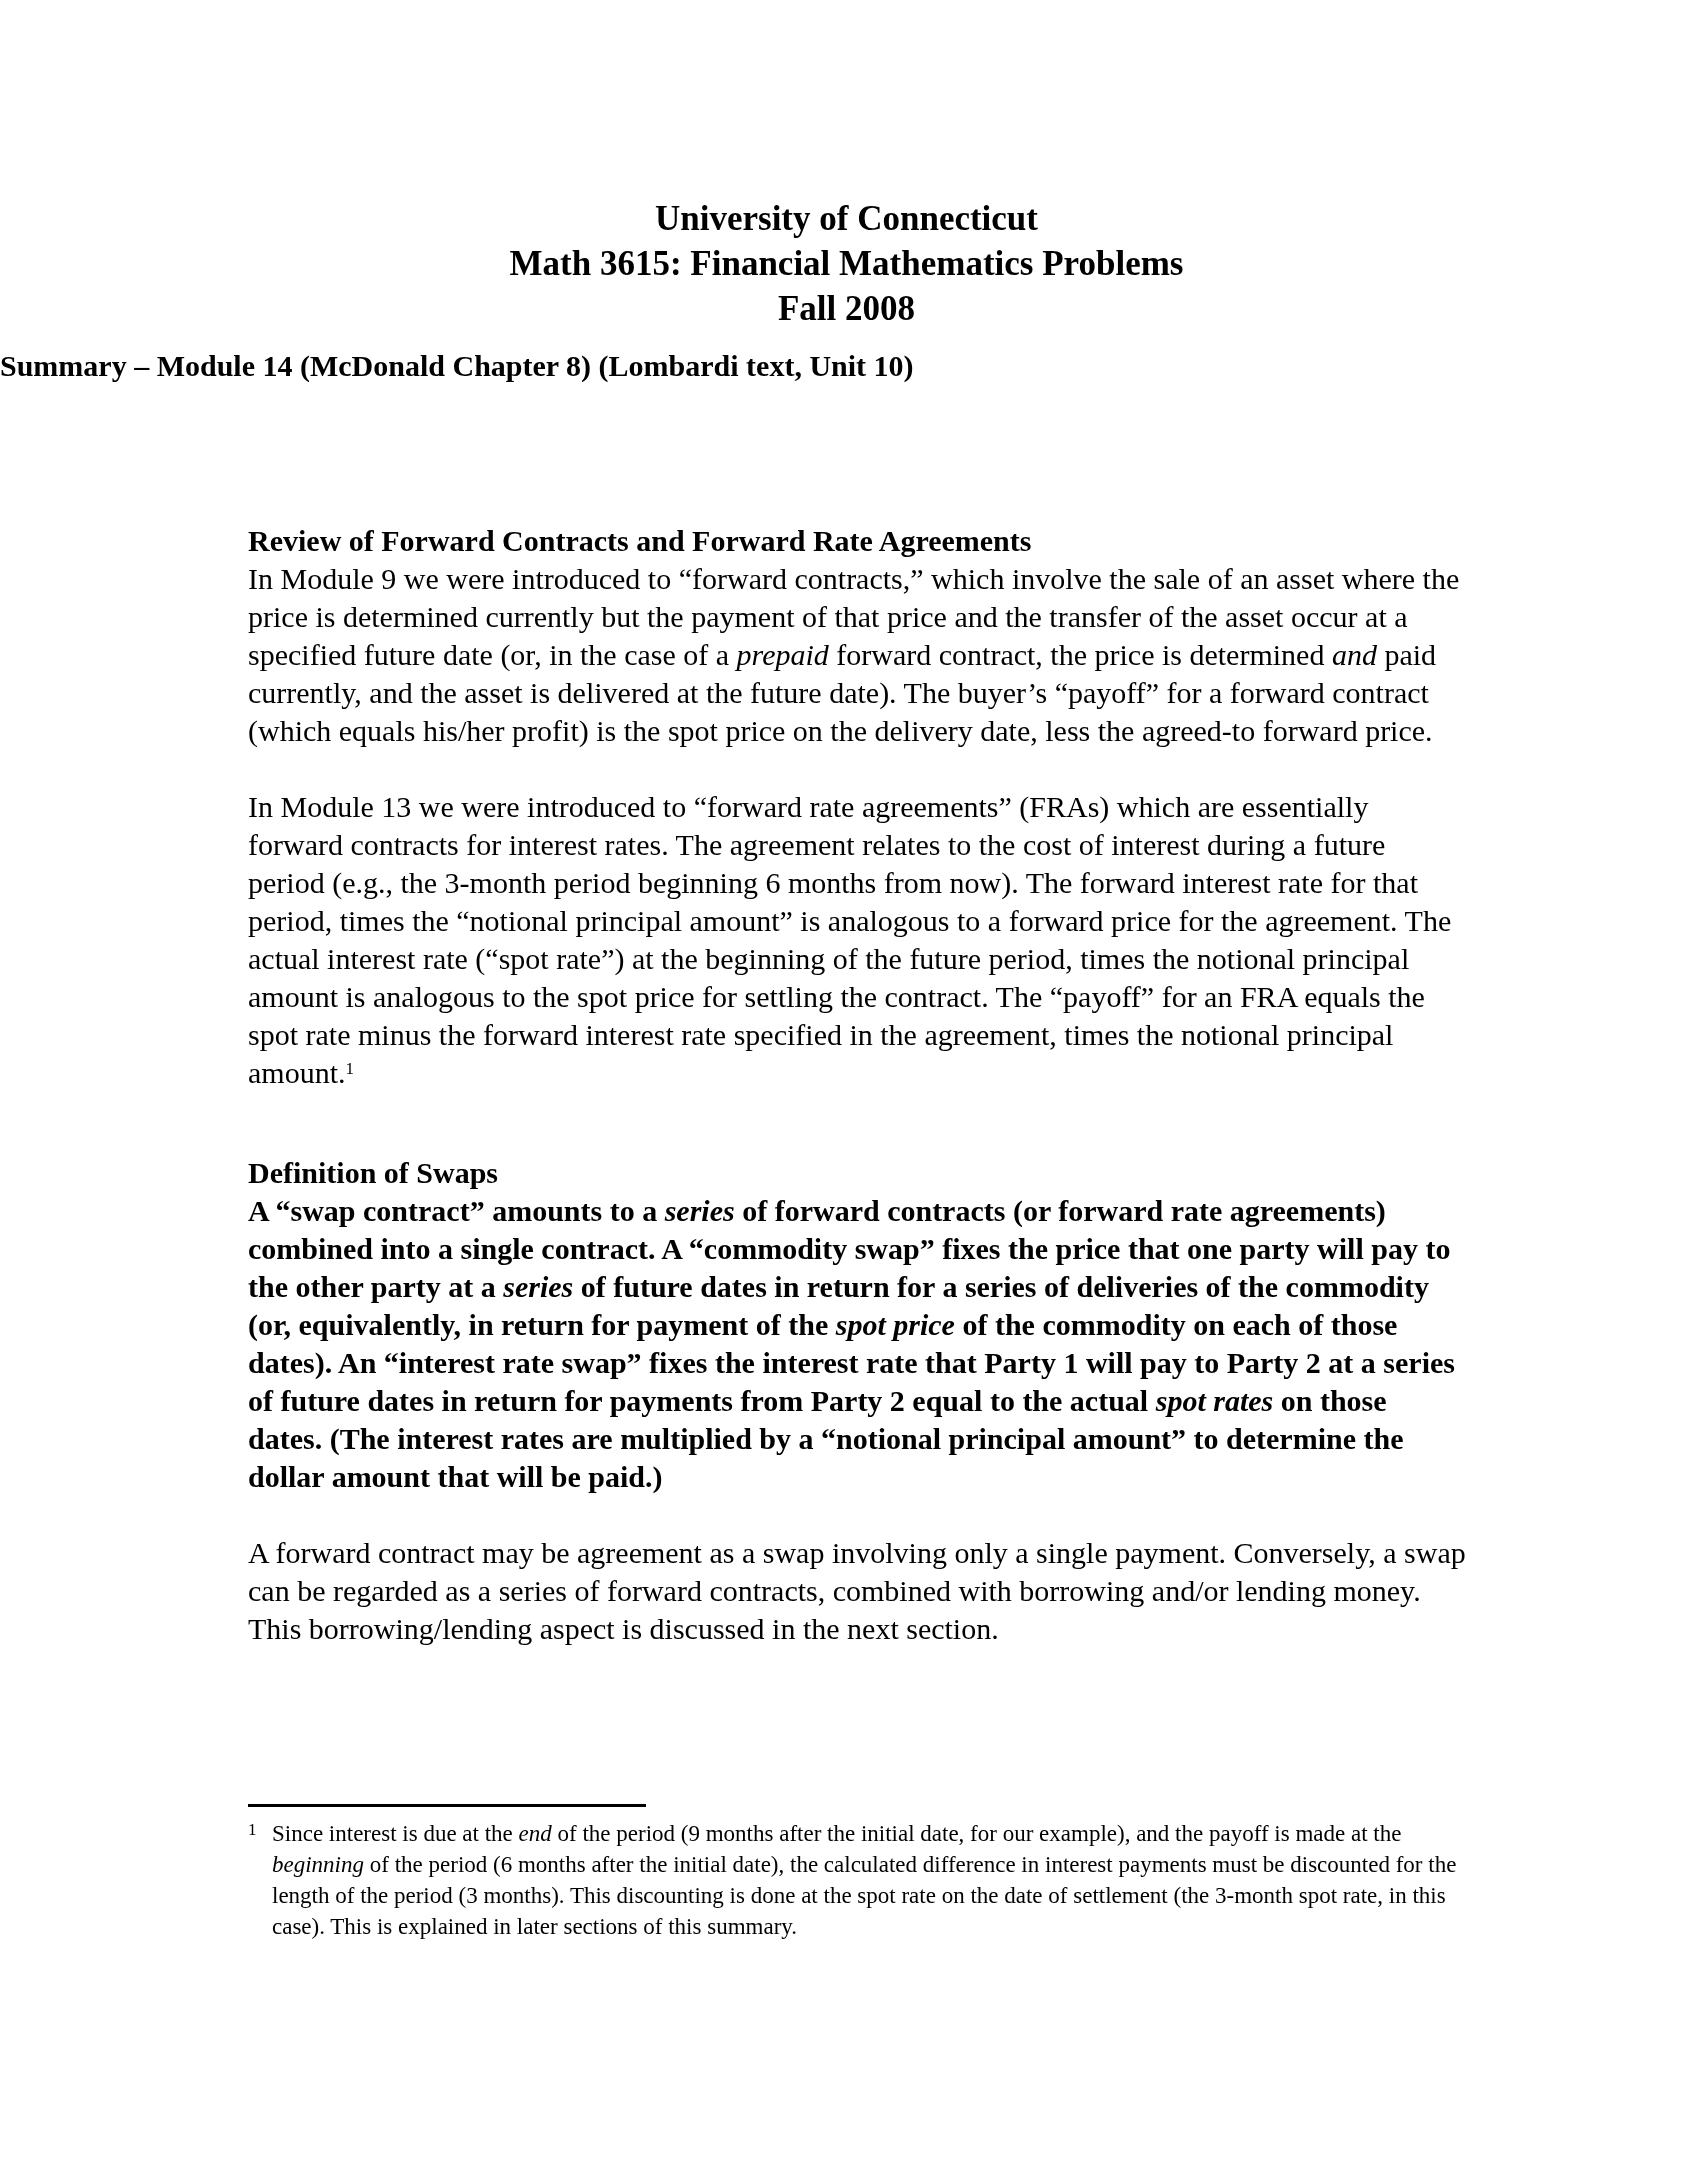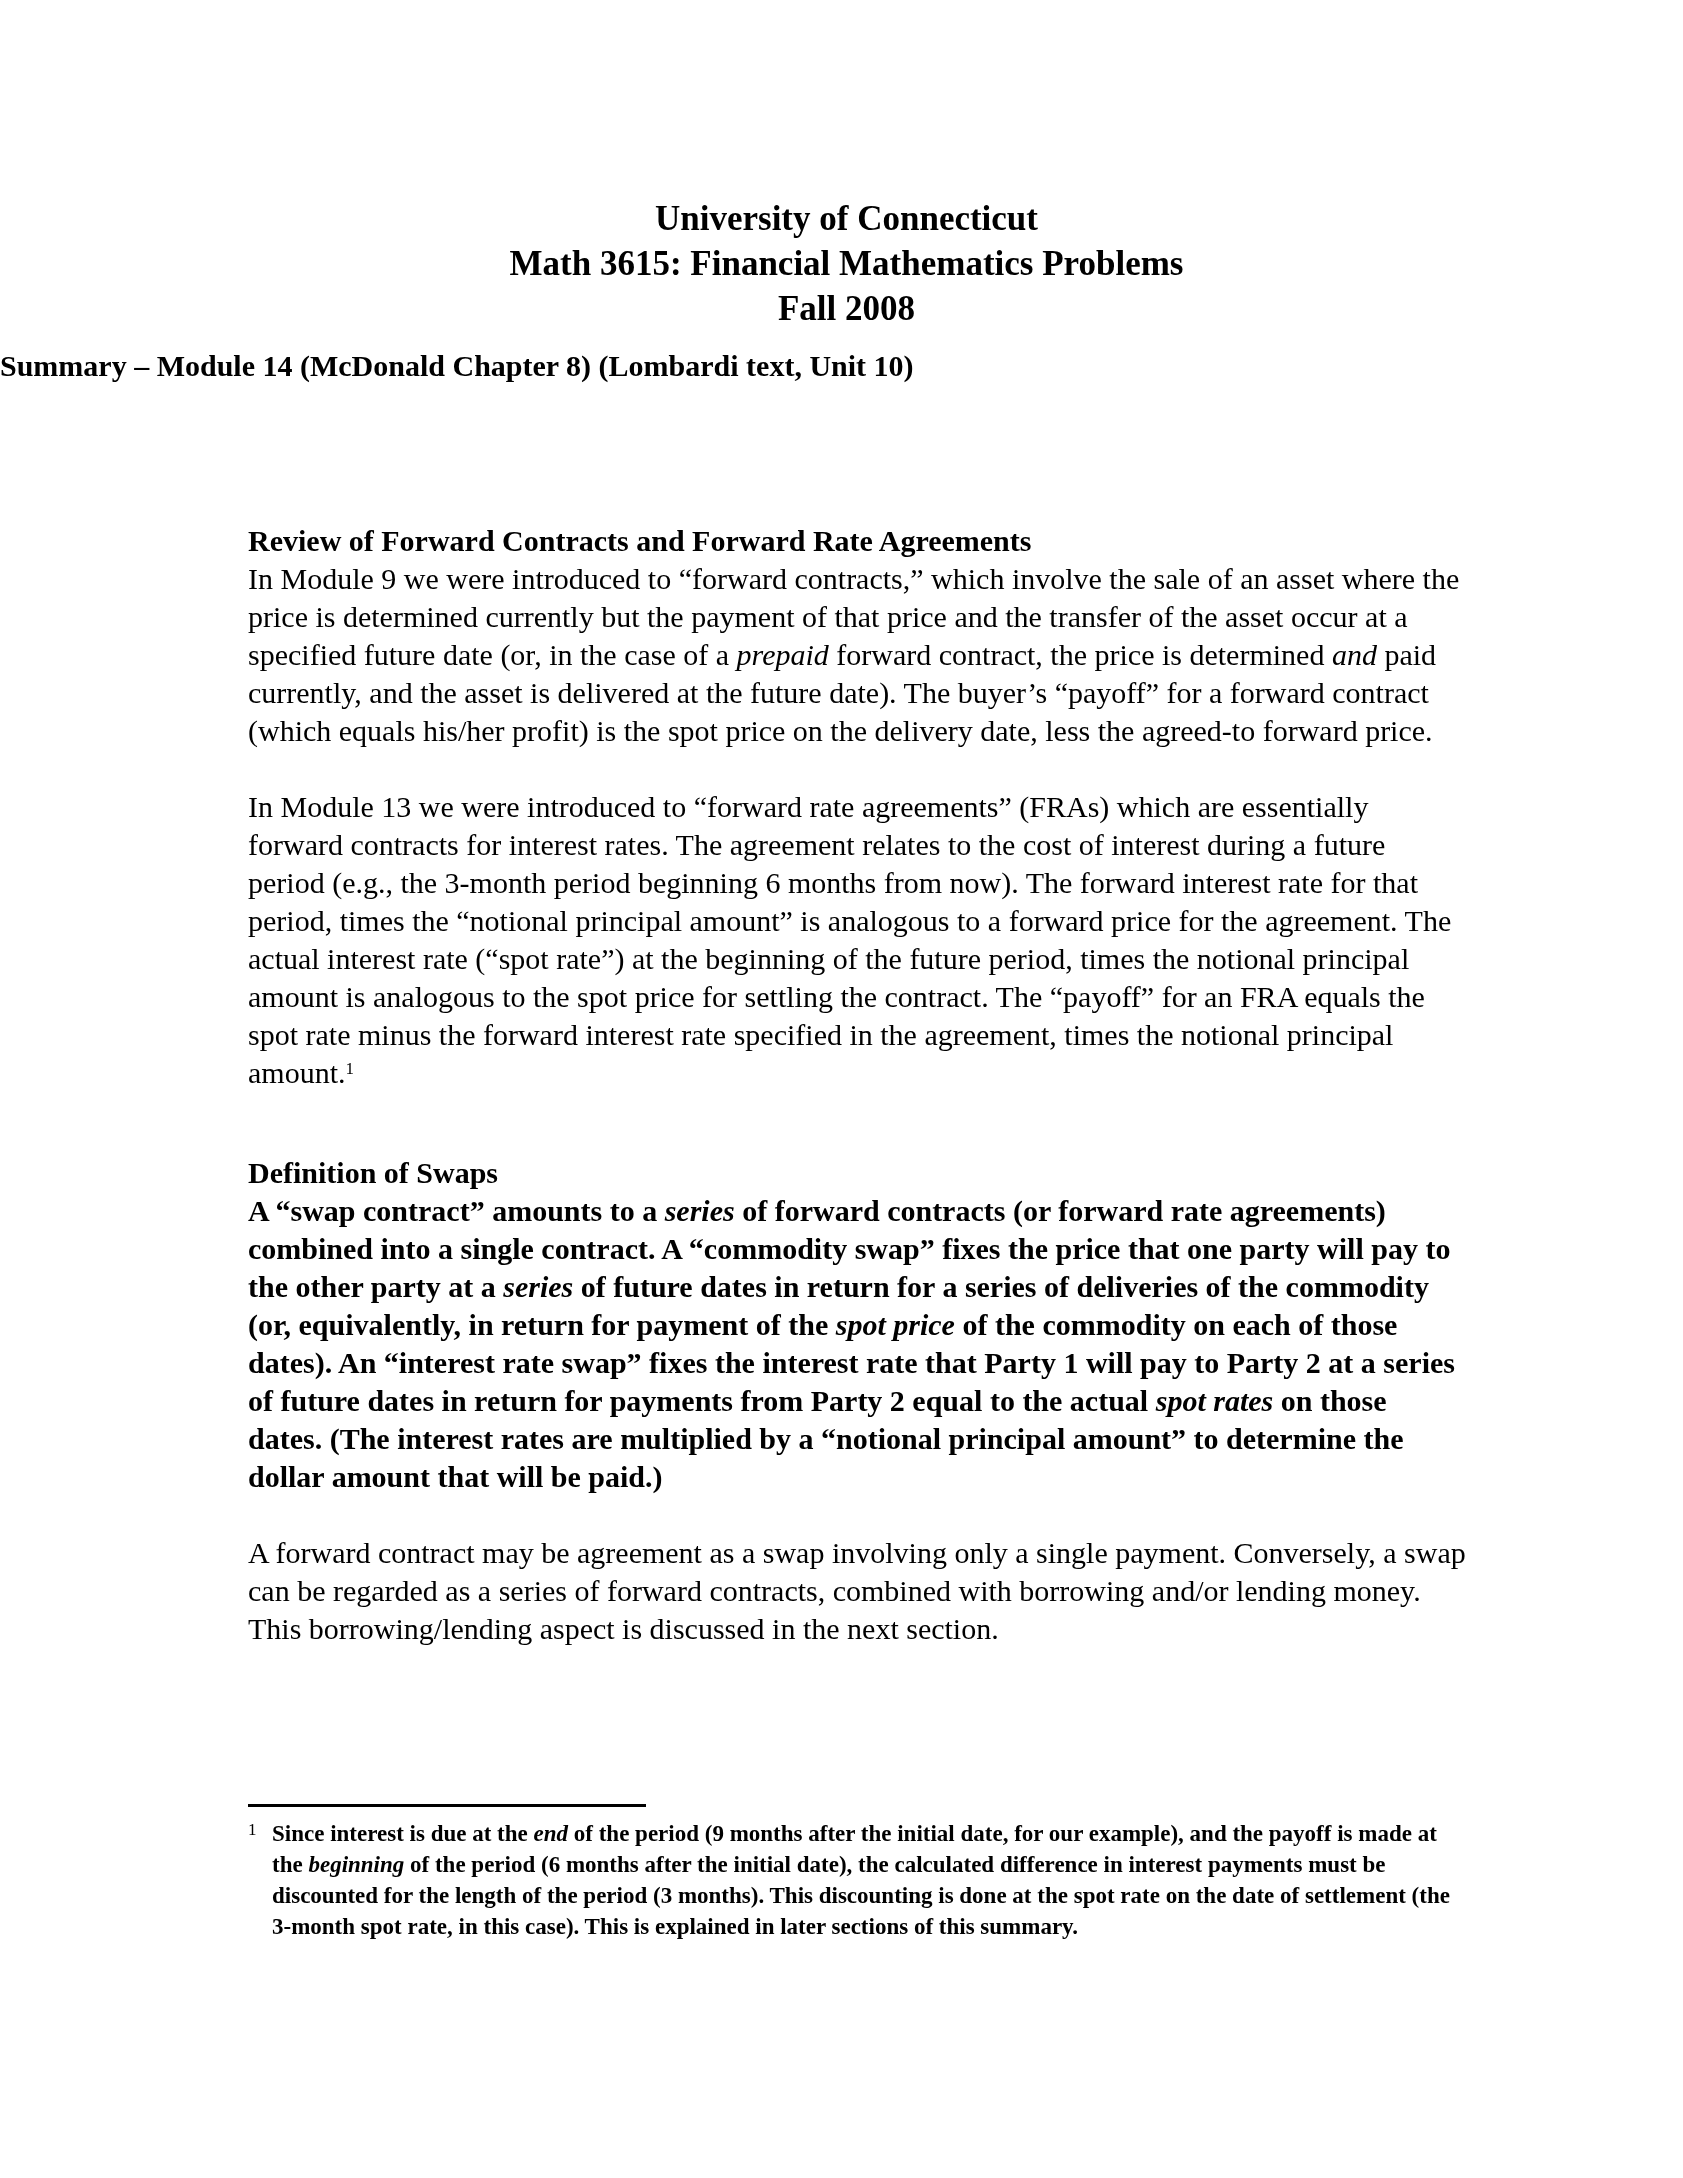--- a/index.html
+++ b/index.html
@@ -12,21 +12,21 @@
     .subtitle-line { font-weight: bold; font-size: 30px; line-height: 38px; }
     .body { position: absolute; left: 248px; width: 1218px; top: 498px; font-size: 30px; line-height: 38px; }
     .heading { font-weight: bold; margin-top: 24px; }
     .para { margin: 0; }
     .gap { height: 38px; }
     .bold { font-weight: bold; }
     sup { font-size: 17px; vertical-align: top; position: relative; top: -4px; }
     .fn-rule { position: absolute; left: 248px; top: 1804px; width: 398px; height: 3px; background: #000; }
     .footnote { position: absolute; left: 248px; width: 1218px; top: 1818px; font-size: 23px; line-height: 31px; }
     .fn-mark { position: absolute; left: 0; top: -4px; font-size: 17px; }
-    .fn-text { margin-left: 24px; font-weight: bold; }
+    .fn-text { margin-left: 24px; }
   </style>
 </head>
 <body>
 
 <div class="page">
 
   <div class="title-block">
     <div class="title-line">University of Connecticut</div>
     <div class="title-line">Math 3615:  Financial Mathematics Problems</div>
     <div class="title-line">Fall 2008</div>

